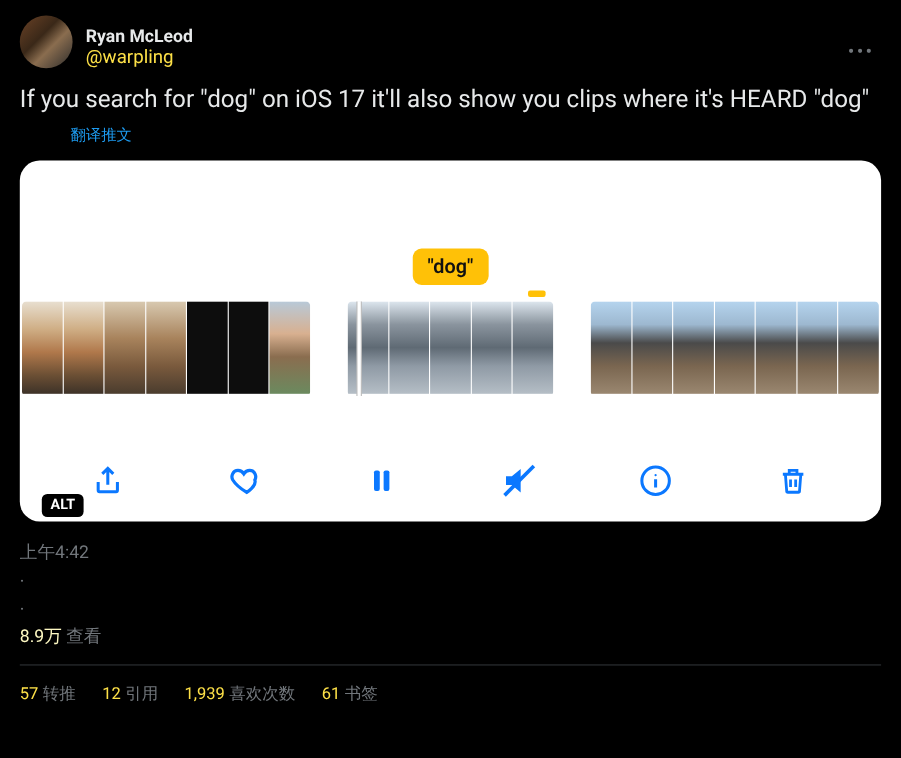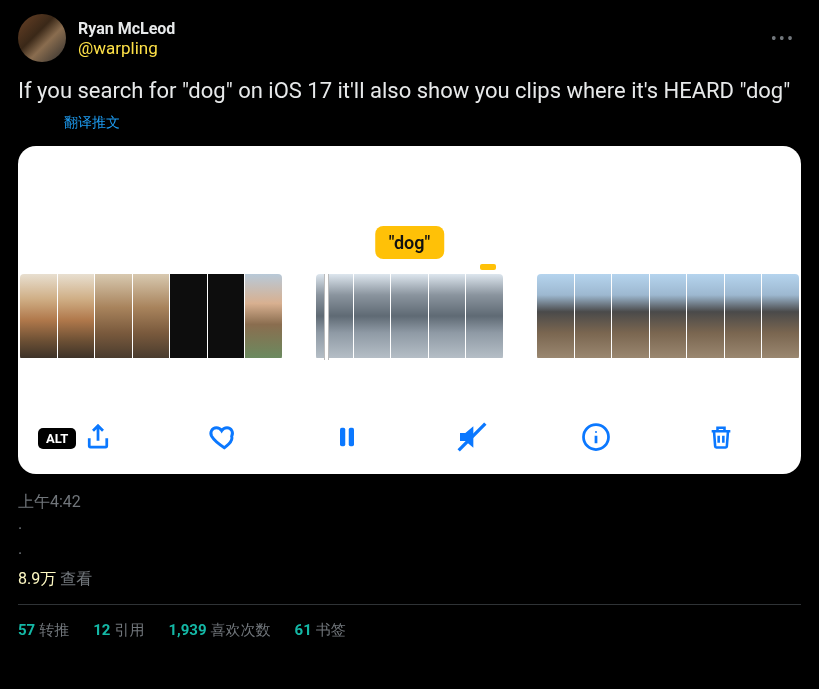--- a/index.html
+++ b/index.html
@@ -7,21 +7,21 @@
     width: 819px;
     height: 689px;
     background: #000;
     color: #e7e9ea;
     font-family: -apple-system, BlinkMacSystemFont, "Segoe UI", Roboto, Helvetica, Arial, sans-serif;
     overflow: hidden;
     padding: 14px 18px;
   }
   .tweet-header {
     display: flex;
-    align-items: center;
+    align-items: flex-end;
     gap: 12px;
   }
   .avatar {
     width: 48px;
     height: 48px;
     border-radius: 50%;
     background: linear-gradient(135deg, #6b4226 0%, #3a2818 40%, #8a6d4f 60%, #2b2b2b 100%);
     flex: none;
   }
   .names { display: flex; flex-direction: column; }
@@ -95,33 +95,33 @@
     justify-content: space-around;
     align-items: center;
     padding: 20px 18px 20px;
     margin-top: auto;
   }
   .tool-btn { width: 34px; height: 34px; display: flex; align-items: center; justify-content: center; }
   .tool-btn svg { stroke: #0b78ff; fill: none; stroke-width: 2.2; }
   .alt-badge {
     position: absolute;
     left: 20px;
-    bottom: 25px;
+    bottom: 4px;
     background: #000;
     color: #fff;
     font-size: 13px;
     font-weight: 700;
     padding: 3px 8px;
     border-radius: 5px;
   }
   .meta-row { margin-top: 18px; color: #71767b; font-size: 16px; display: flex; gap: 6px; align-items: baseline; flex-direction: column; }
   .meta-row .strong { color: #fef9c3; font-weight: 400; }
   .divider { border-top: 1px solid #2f3336; margin-top: 14px; }
   .stats-row { margin-top: 16px; display: flex; gap: 24px; color: #71767b; font-size: 15px; }
-  .stats-row span b { color: #14b8a6; font-weight: 700; margin-right: 4px; }
+  .stats-row span b { color: #fde047; font-weight: 400; margin-right: 4px; }
 </style>
 </head>
 <body>
 
 <div class="tweet-header">
   <div class="avatar"></div>
   <div class="names">
     <span class="display-name">Ryan McLeod</span>
     <span class="handle">@warpling</span>
   </div>

